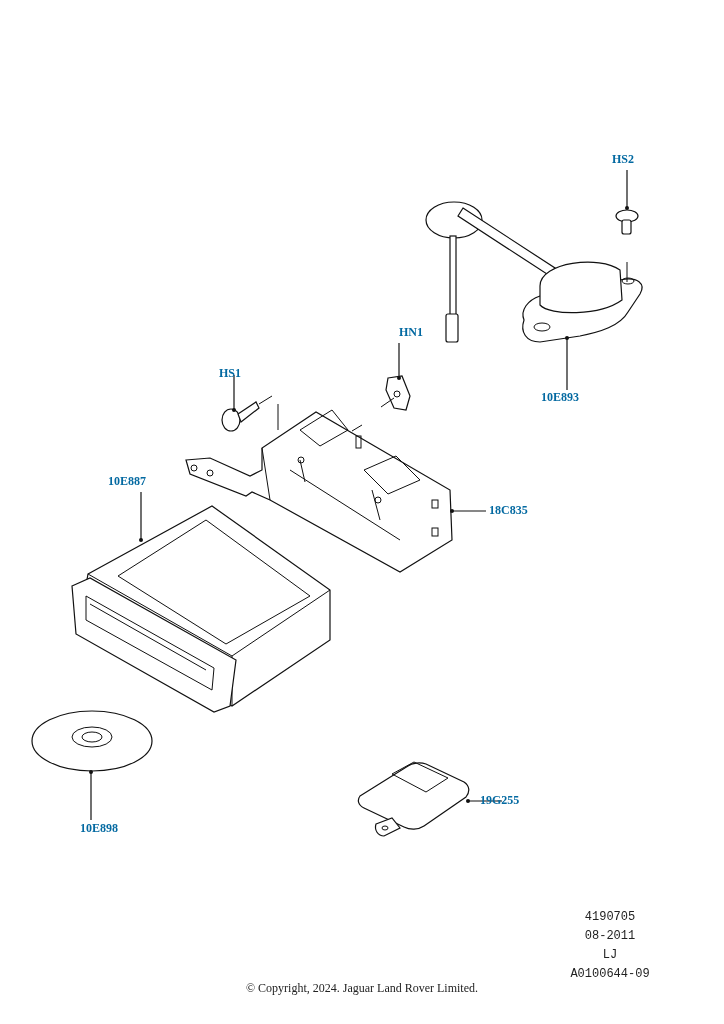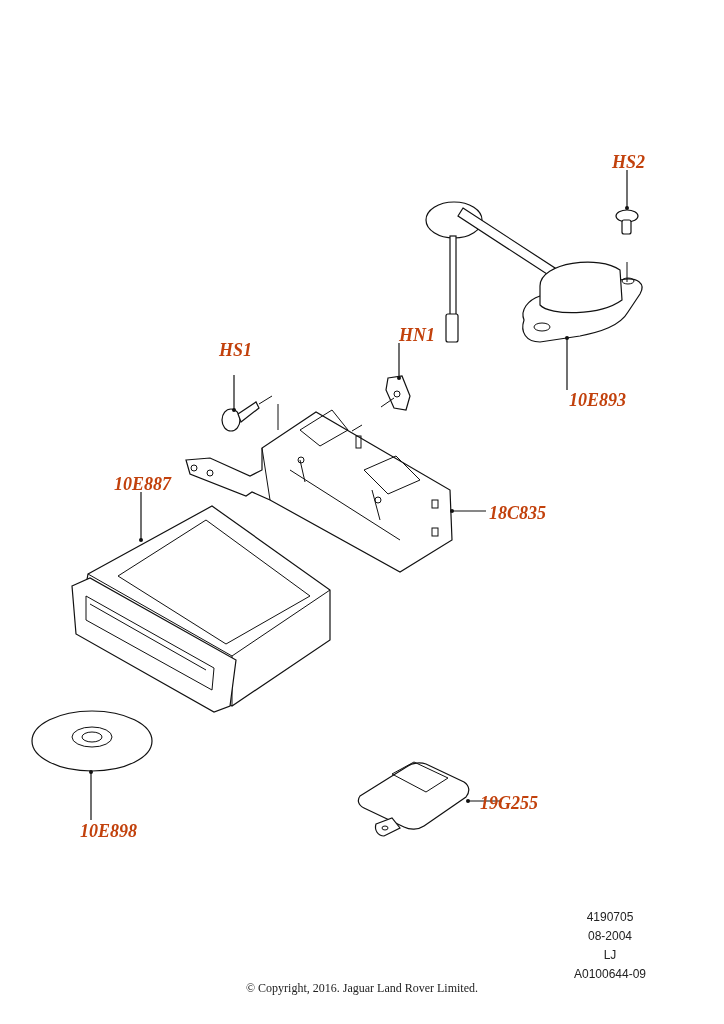--- a/index.html
+++ b/index.html
@@ -1,22 +1,22 @@
 <!DOCTYPE html>
 <html><head>
 <meta charset="utf-8">
 <style>
   html, body { margin: 0; padding: 0; background: #ffffff; }
   body { width: 724px; height: 1024px; position: relative; overflow: hidden;
          font-family: "Liberation Serif", serif; }
   #diagram { position: absolute; left: 0; top: 0; width: 724px; height: 1024px; }
-  .callout { position: absolute; color: #c2410c; font-weight: bold; font-size: 18px;
-             font-family: "Liberation Serif", serif; cursor: pointer; white-space: nowrap; font-style: italic; }
+  .callout { position: absolute; color: #0369a1; font-weight: bold; font-size: 12px;
+             font-family: "Liberation Serif", serif; cursor: pointer; white-space: nowrap; }
   .meta { position: absolute; font-size: 12px; color: #222; text-align: center;
-          font-family: Liberation Sans, sans-serif; }
+          font-family: Liberation Mono, monospace; }
   #meta-block { right: 74px; top: 908px; width: 80px; line-height: 19px; }
   #copyright { left: 0; width: 724px; top: 981px; text-align: center; font-size: 12px; color: #222; position: absolute;
                font-family: "Liberation Serif", serif; }
   svg .part { fill: #ffffff; stroke: #111; stroke-width: 1.2; }
   svg .thin { fill: none; stroke: #111; stroke-width: 1; }
   svg .lead { stroke: #111; stroke-width: 1.2; fill: none; }
   svg .dot { fill: #111; }
 </style>
 </head>
 <body>
@@ -109,28 +109,28 @@
     <line class="lead" x1="452" y1="511" x2="486" y2="511"></line>
       <circle class="dot" cx="452" cy="511" r="2"></circle>
     <line class="lead" x1="91" y1="772" x2="91" y2="820"></line>
       <circle class="dot" cx="91" cy="772" r="2"></circle>
     <line class="lead" x1="468" y1="801" x2="502" y2="801"></line>
       <circle class="dot" cx="468" cy="801" r="2"></circle>
   </g>
 </svg>
 
 <span class="callout" style="left:612px;top:152px;">HS2</span>
-<span class="callout" style="left:541px;top:390px;margin-left:28px;">10E893</span>
+<span class="callout" style="left:541px;top:390px;">10E893</span>
 <span class="callout" style="left:399px;top:325px;">HN1</span>
-<span class="callout" style="left:219px;top:340px;">HS1</span>
-<span class="callout" style="left:114px;top:474px;">10E887</span>
+<span class="callout" style="left:219px;top:366px;">HS1</span>
+<span class="callout" style="left:108px;top:474px;">10E887</span>
 <span class="callout" style="left:489px;top:503px;">18C835</span>
 <span class="callout" style="left:80px;top:821px;">10E898</span>
 <span class="callout" style="left:480px;top:793px;">19G255</span>
 
 <div id="meta-block" class="meta">
   <div>4190705</div>
-  <div>08-2004</div>
+  <div>08-2011</div>
   <div>LJ</div>
   <div>A0100644-09</div>
 </div>
 
-<div id="copyright">© Copyright, 2016. Jaguar Land Rover Limited.</div>
+<div id="copyright">© Copyright, 2024. Jaguar Land Rover Limited.</div>
 
 </body></html>

